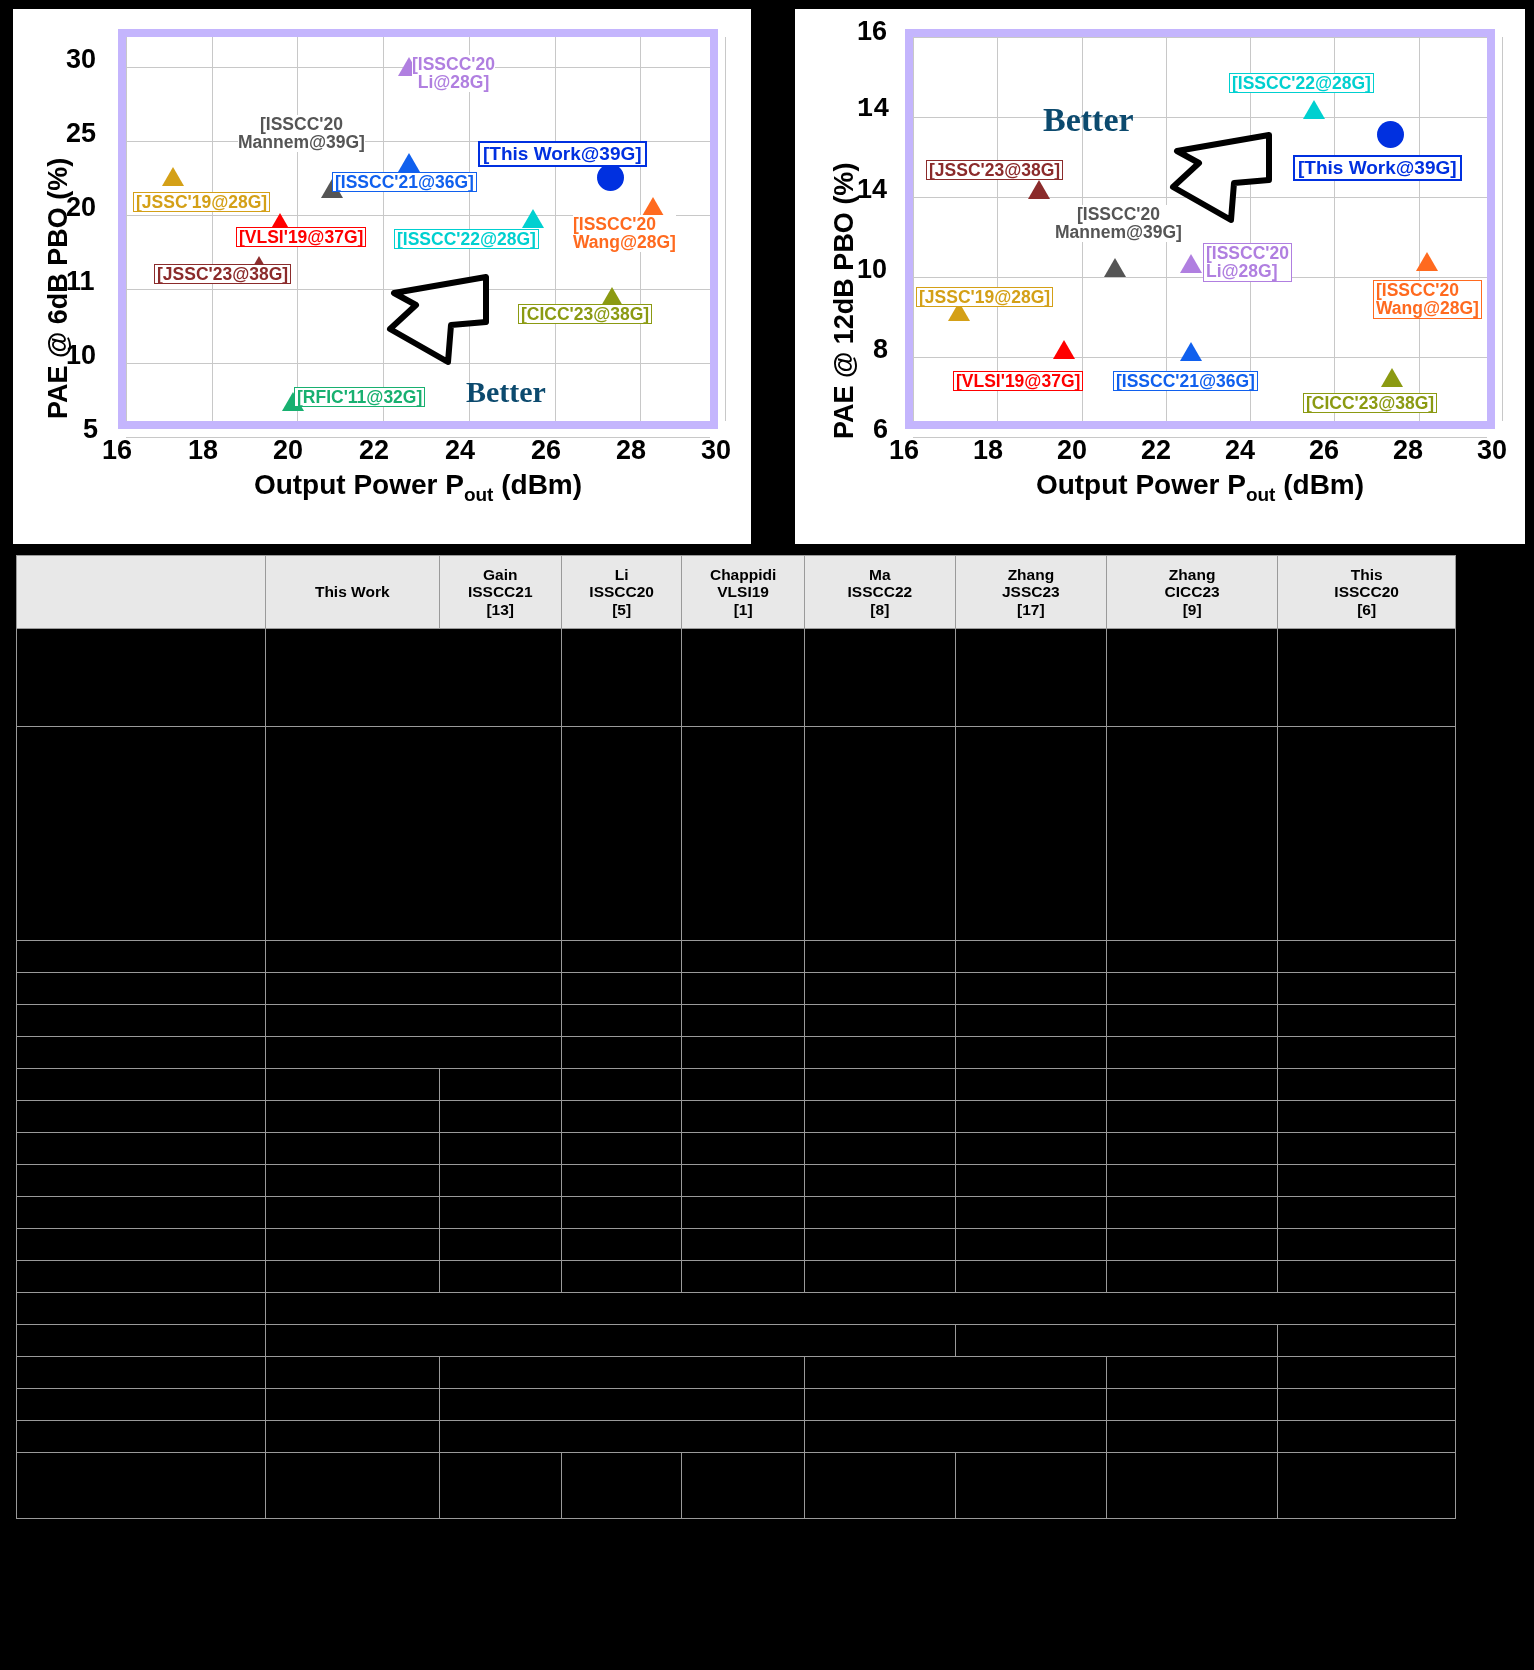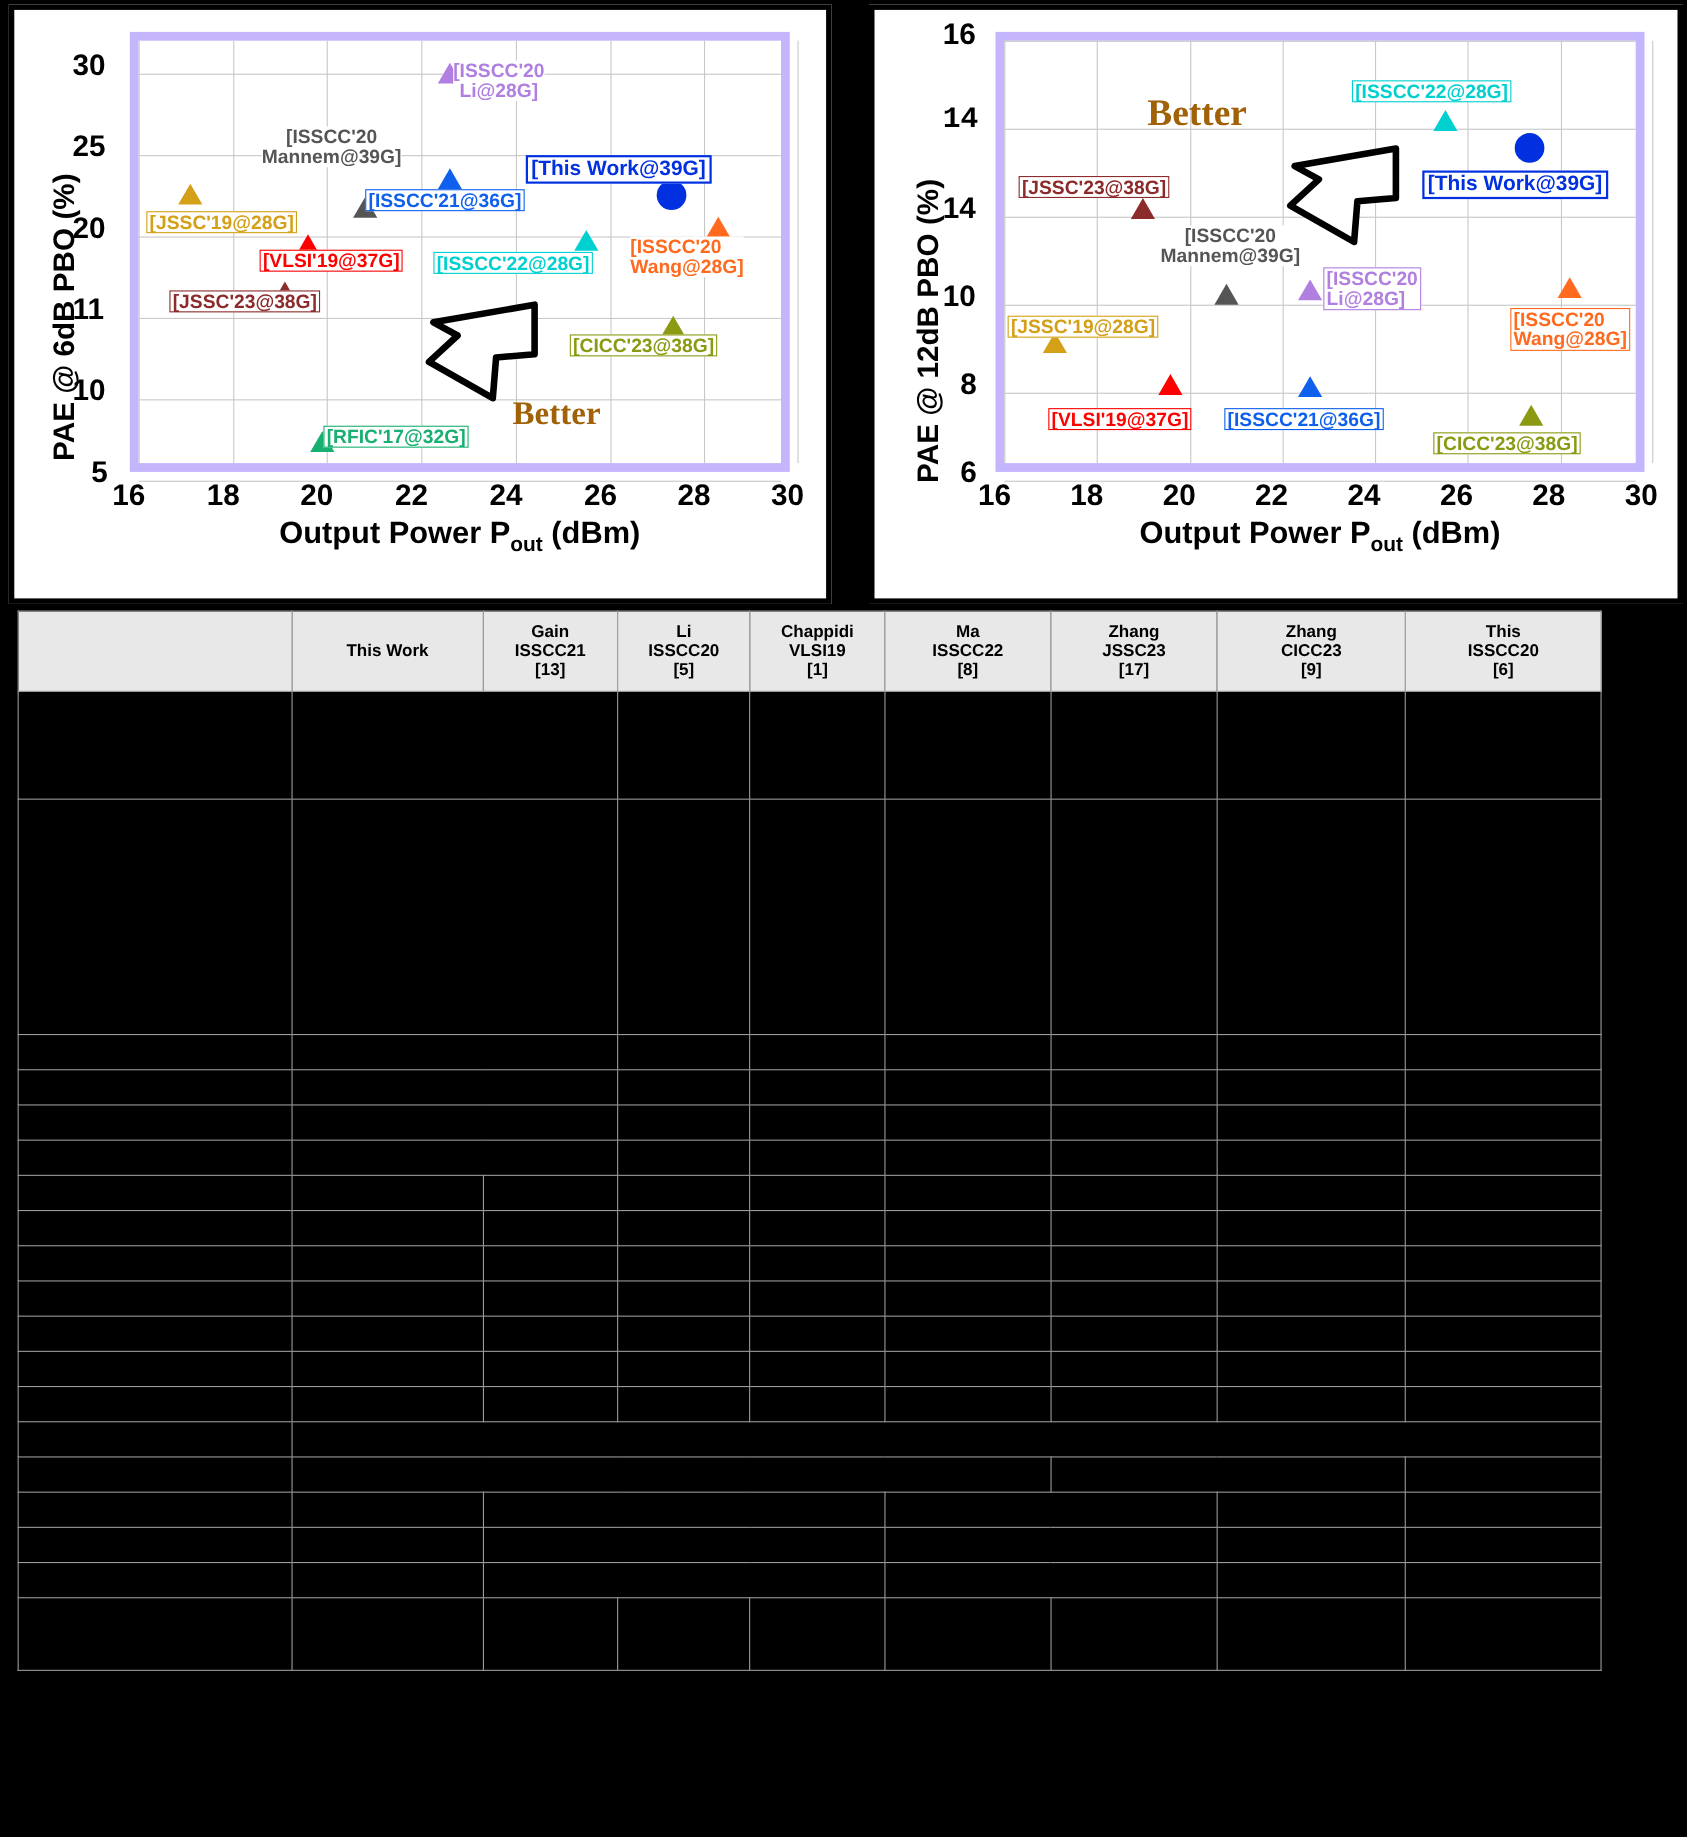--- a/index.html
+++ b/index.html
@@ -20,21 +20,21 @@
   .xlab{position:absolute;font-weight:bold;font-size:28px;color:#000;white-space:nowrap;text-align:center;}
   .tick{position:absolute;font-weight:bold;font-size:27px;color:#000;}
 
   .marker{position:absolute;width:0;height:0;}
   .tri{border-left:11px solid transparent;border-right:11px solid transparent;border-bottom:19px solid #000;}
   .circ{width:27px;height:27px;border-radius:50%;background:#0030e0;}
 
   .mlabel{position:absolute;font-size:17.5px;font-weight:bold;line-height:1.05;white-space:nowrap;background:#fff;}
   .mlabel.ctr{text-align:center;}
 
-  .better{position:absolute;font-size:30px;font-weight:bold;color:#a16207;font-family:"Liberation Serif",serif;}
+  .better{position:absolute;font-size:30px;font-weight:bold;color:#0c4a6e;font-family:"Liberation Serif",serif;margin-top:16px;}
 
   .arrow{position:absolute;}
 
   
   #table-wrap{position:absolute;left:10px;top:555px;width:1514px;height:1105px;background:#000;}
   table.cmp{border-collapse:collapse;width:1440px;margin-left:6px;table-layout:fixed;}
   table.cmp td,table.cmp th{border:1px solid #9a9a9a;color:#000;font-size:15.5px;font-weight:bold;text-align:center;padding:0;background:#000;}
   table.cmp th{background:#e8e8e8;}
   td.hdr{background:#e8e8e8;color:#000;font-size:15.5px;font-weight:bold;text-align:center;}
   td.val{color:#ff0000;background:#000;font-size:16px;font-weight:bold;}
@@ -102,21 +102,21 @@
       <div class="mlabel ctr" style="left:286px;top:18px;color:#b07fe0;">[ISSCC'20<br>Li@28G]</div>
       <div class="mlabel ctr" style="left:112px;top:78px;color:#555555;">[ISSCC'20<br>Mannem@39G]</div>
       <div class="mlabel" style="left:206px;top:135px;color:#1060ee;border:1.5px solid #1060ee;padding:0 2px;">[ISSCC'21@36G]</div>
       <div class="mlabel" style="left:352px;top:104px;color:#0030e0;border:2px solid #0030e0;padding:1px 3px;font-size:19px;">[This Work@39G]</div>
       <div class="mlabel" style="left:7px;top:155px;color:#d4a017;border:1.5px solid #d4a017;padding:0 2px;">[JSSC'19@28G]</div>
       <div class="mlabel" style="left:110px;top:190px;color:#ff0000;border:1.5px solid #ff0000;padding:0 2px;">[VLSI'19@37G]</div>
       <div class="mlabel" style="left:268px;top:192px;color:#00d0d0;border:1.5px solid #00d0d0;padding:0 2px;">[ISSCC'22@28G]</div>
       <div class="mlabel" style="left:447px;top:178px;color:#ff6a1f;">[ISSCC'20<br>Wang@28G]</div>
       <div class="mlabel" style="left:28px;top:227px;color:#8b2b2b;border:1.5px solid #8b2b2b;padding:0 2px;">[JSSC'23@38G]</div>
       <div class="mlabel" style="left:392px;top:267px;color:#8b9a12;border:1.5px solid #8b9a12;padding:0 2px;">[CICC'23@38G]</div>
-      <div class="mlabel" style="left:168px;top:350px;color:#18b070;border:1.5px solid #18b070;padding:0 2px;">[RFIC'17@32G]</div>
+      <div class="mlabel" style="left:168px;top:350px;color:#18b070;border:1.5px solid #18b070;padding:0 2px;">[RFIC'11@32G]</div>
 
       <svg class="arrow" style="left:250px;top:230px;" width="120" height="110" viewBox="0 0 120 110">
         <polygon points="110,10 110,55 75,58 72,95 14,62 40,38 18,26" fill="#fff" stroke="#000" stroke-width="6" stroke-linejoin="round"></polygon>
       </svg>
       <div class="better" style="left:340px;top:322px;">Better</div>
     </div>
 
     <div class="ylab" style="left:30px;top:410px;transform:rotate(-90deg);">PAE @ 6dB PBO (%)</div>
     <div class="xlab" style="left:105px;top:460px;width:600px;">Output Power P<span style="font-size:19px;vertical-align:sub;">out</span> (dBm)</div>
 

